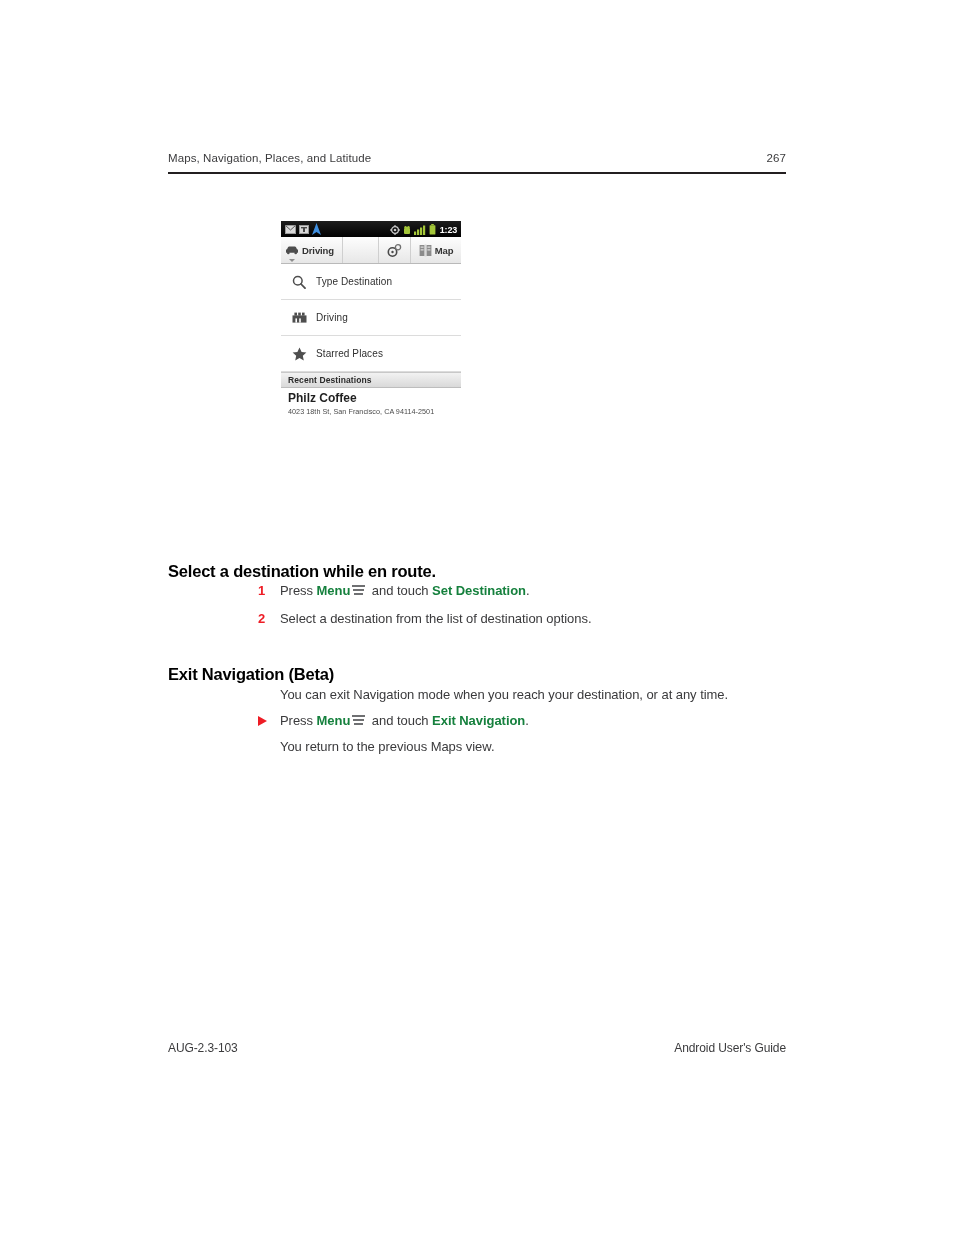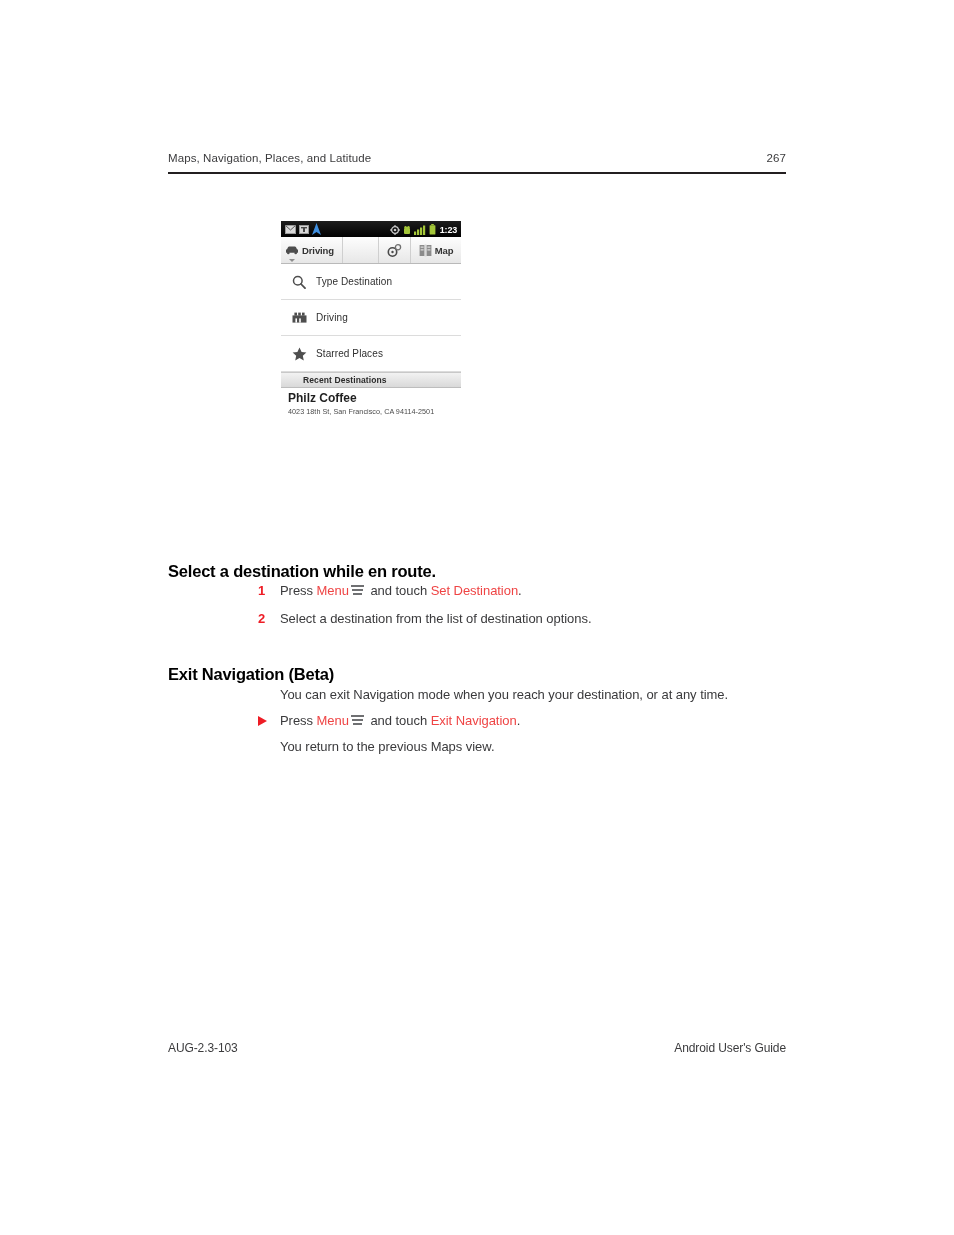--- a/index.html
+++ b/index.html
@@ -136,21 +136,21 @@
     font-size: 10px;
     color: #2f2f2f;
     letter-spacing: 0.1px;
   }
 
   
   .section-head {
     height: 16px;
     display: flex;
     align-items: center;
-    padding-left: 22px;
+    padding-left: 7px;
     background: linear-gradient(#f2f2f2, #d9d9d9);
     border-top: 1px solid #c8c8c8;
     border-bottom: 1px solid #bdbdbd;
     box-sizing: border-box;
   }
   .section-head span {
     font-size: 8.5px;
     font-weight: bold;
     color: #2b2b2b;
     letter-spacing: 0.1px;
@@ -189,21 +189,21 @@
   .h2-exit   { top: 651px; }
 
   .body-text {
     position: absolute;
     left: 280px;
     font-size: 13px;
     color: #3a3a3c;
     letter-spacing: -0.05px;
     white-space: nowrap;
   }
-  .body-text b { color: #ef4444; font-weight: normal; }
+  .body-text b { color: #15803d; font-weight: bold; }
 
   .marker {
     position: absolute;
     font-size: 13px;
     font-weight: bold;
     color: #ee1c25;
     text-align: left;
   }
   .marker-num { left: 258px; }
 

